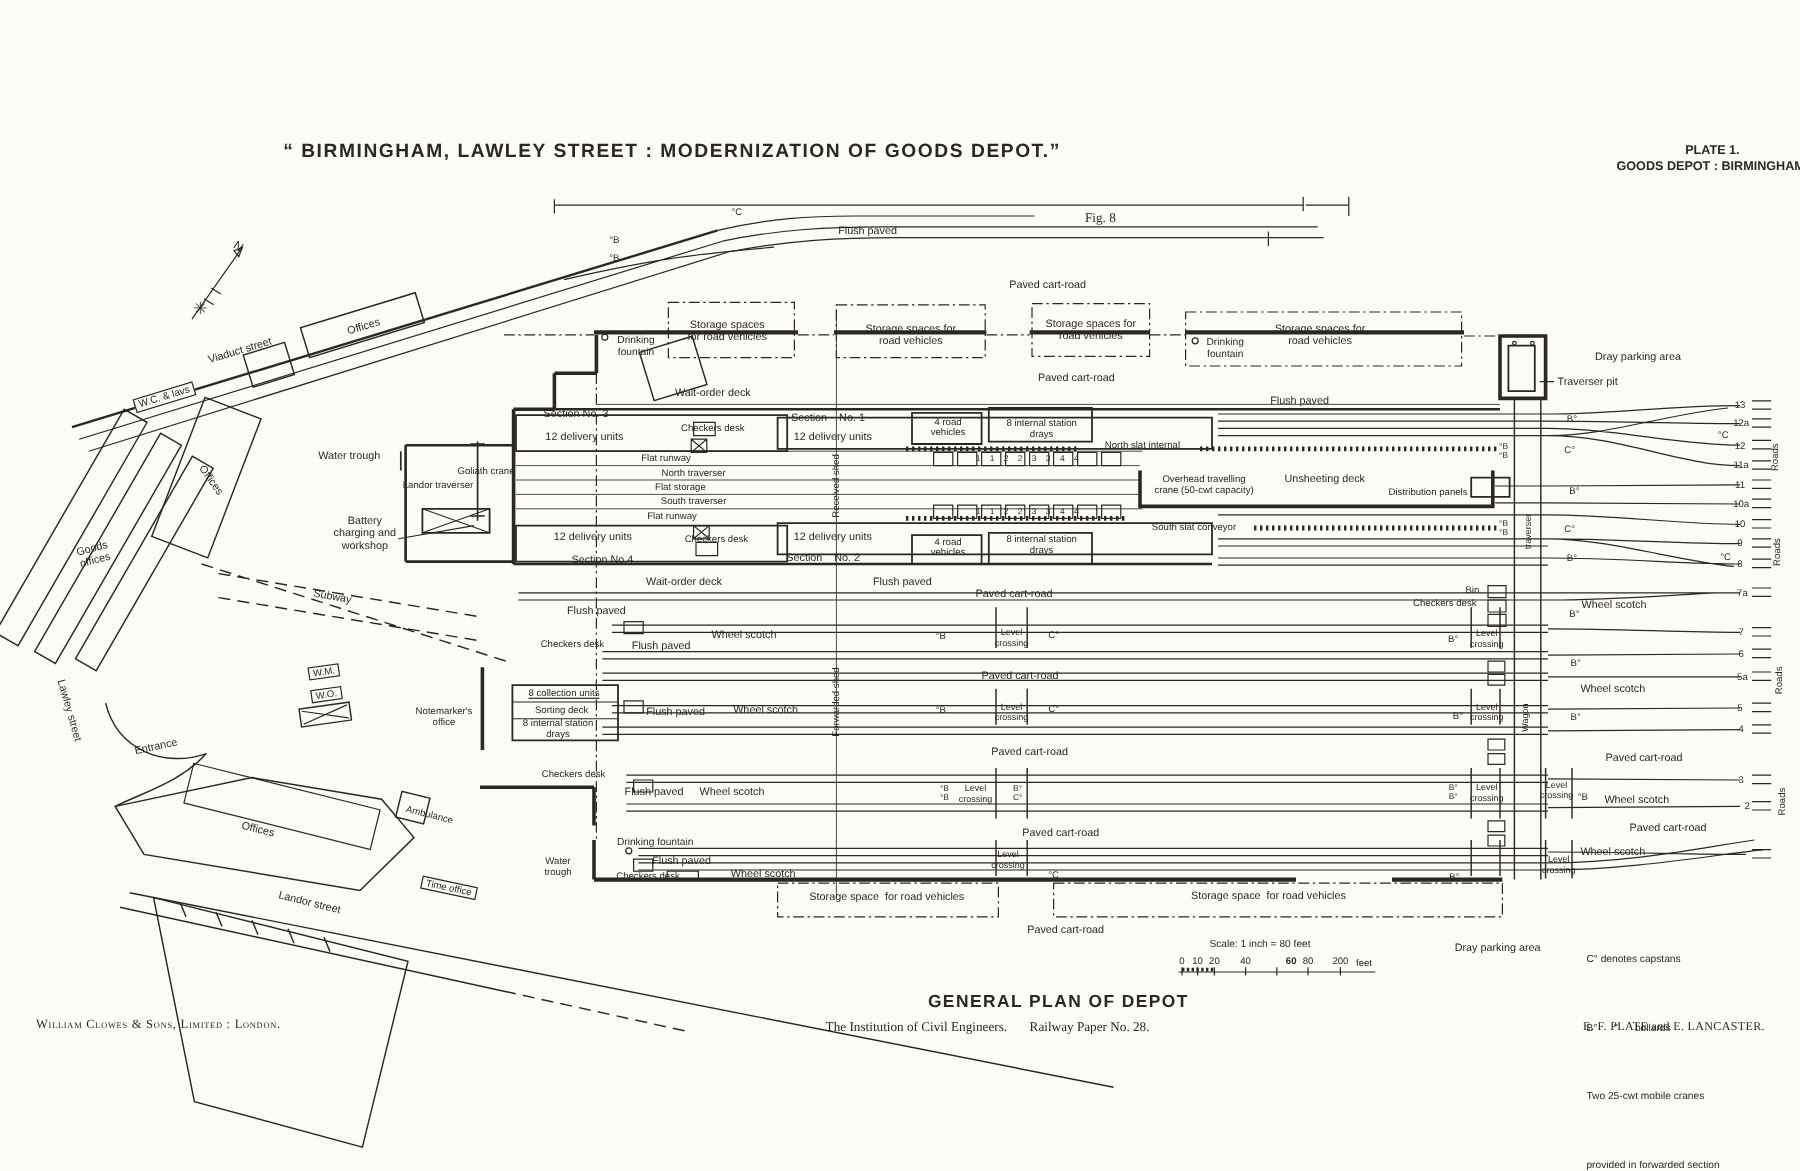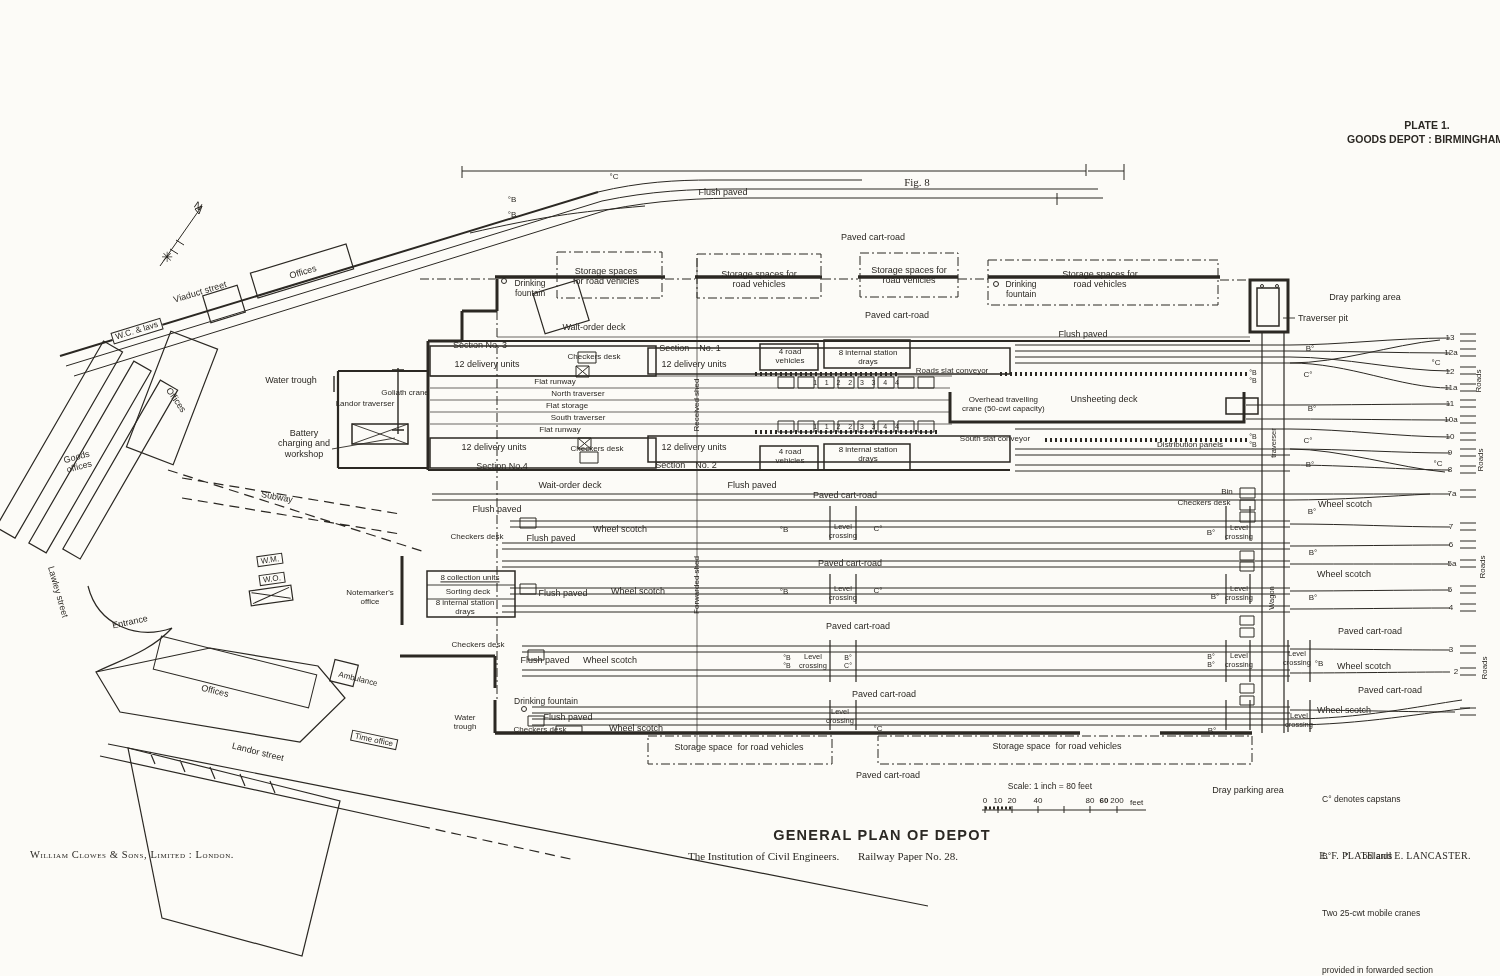--- a/index.html
+++ b/index.html
@@ -157,33 +157,33 @@
       <div class="lbl" style="left: 594px; top: 327px; transform: translate(-50%, -50%) rotate(0deg);">Wait-order deck</div>
       <div class="lbl" style="left: 480px; top: 345px; transform: translate(-50%, -50%) rotate(0deg);">Section No. 3</div>
       <div class="lbl" style="left: 487px; top: 364px; transform: translate(-50%, -50%) rotate(0deg);">12 delivery units</div>
       <div class="lbl" style="left: 594px; top: 357px; font-size: 8px; transform: translate(-50%, -50%) rotate(0deg);">Checkers desk</div>
       <div class="lbl" style="left: 690px; top: 348px; transform: translate(-50%, -50%) rotate(0deg);">Section    No. 1</div>
       <div class="lbl" style="left: 694px; top: 364px; transform: translate(-50%, -50%) rotate(0deg);">12 delivery units</div>
       <div class="lbl" style="left: 790px; top: 356px; font-size: 8px; transform: translate(-50%, -50%) rotate(0deg);">4 road
 vehicles</div>
       <div class="lbl" style="left: 868px; top: 357px; font-size: 8px; transform: translate(-50%, -50%) rotate(0deg);">8 internal station
 drays</div>
-      <div class="lbl" style="left: 952px; top: 371px; font-size: 8px; transform: translate(-50%, -50%) rotate(0deg);">Roads slat conveyor</div>
+      <div class="lbl" style="left: 952px; top: 371px; font-size: 8px; transform: translate(-50%, -50%) rotate(0deg);">North slat internal</div>
       <div class="lbl" style="left: 291px; top: 380px; transform: translate(-50%, -50%) rotate(0deg);">Water trough</div>
       <div class="lbl" style="left: 555px; top: 382px; font-size: 8px; transform: translate(-50%, -50%) rotate(0deg);">Flat runway</div>
       <div class="lbl" style="left: 405px; top: 393px; font-size: 8px; transform: translate(-50%, -50%) rotate(0deg);">Goliath crane</div>
       <div class="lbl" style="left: 578px; top: 394px; font-size: 8px; transform: translate(-50%, -50%) rotate(0deg);">North traverser</div>
       <div class="lbl" style="left: 365px; top: 404px; font-size: 8px; transform: translate(-50%, -50%) rotate(0deg);">Landor traverser</div>
       <div class="lbl" style="left: 567px; top: 406px; font-size: 8px; transform: translate(-50%, -50%) rotate(0deg);">Flat storage</div>
       <div class="lbl" style="left: 578px; top: 418px; font-size: 8px; transform: translate(-50%, -50%) rotate(0deg);">South traverser</div>
       <div class="lbl" style="left: 560px; top: 430px; font-size: 8px; transform: translate(-50%, -50%) rotate(0deg);">Flat runway</div>
       <div class="lbl" style="left: 962px; top: 404px; font-size: 8px; transform: translate(0px, -50%) rotate(0deg);">Overhead travelling
 crane (50-cwt capacity)</div>
       <div class="lbl" style="left: 1104px; top: 399px; transform: translate(-50%, -50%) rotate(0deg);">Unsheeting deck</div>
-      <div class="lbl" style="left: 1190px; top: 410px; font-size: 8px; transform: translate(-50%, -50%) rotate(0deg); margin-top: 35px;">Distribution panels</div>
+      <div class="lbl" style="left: 1190px; top: 410px; font-size: 8px; transform: translate(-50%, -50%) rotate(0deg);">Distribution panels</div>
       <div class="lbl" style="left: 856px; top: 383px; font-size: 7px; transform: translate(-50%, -50%) rotate(0deg);">1    1    2    2    3    3    4    4</div>
       <div class="lbl" style="left: 856px; top: 427px; font-size: 7px; transform: translate(-50%, -50%) rotate(0deg);">1    1    2    2    3    3    4    4</div>
       <div class="lbl" style="left: 1253px; top: 377px; font-size: 7px; transform: translate(-50%, -50%) rotate(0deg);">°B
 °B</div>
       <div class="lbl" style="left: 1253px; top: 441px; font-size: 7px; transform: translate(-50%, -50%) rotate(0deg);">°B
 °B</div>
       <div class="lbl" style="left: 278px; top: 444px; transform: translate(0px, -50%) rotate(0deg);">Battery
 charging and
 workshop</div>
       <div class="lbl" style="left: 494px; top: 447px; transform: translate(-50%, -50%) rotate(0deg);">12 delivery units</div>
@@ -312,25 +312,26 @@
       <div class="lbl" style="left: 358px; top: 679px; font-size: 8px; transform: translate(-50%, -50%) rotate(14deg);">Ambulance</div>
       <div class="lbl" style="left: 258px; top: 752px; transform: translate(-50%, -50%) rotate(14deg);">Landor street</div>
       <div class="lbl box" style="left: 374px; top: 740px; font-size: 8px; transform: translate(-50%, -50%) rotate(12deg);">Time office</div>
       <div class="lbl box" style="left: 270px; top: 560px; font-size: 8px; transform: translate(-50%, -50%) rotate(-8deg);">W.M.</div>
       <div class="lbl box" style="left: 272px; top: 579px; font-size: 8px; transform: translate(-50%, -50%) rotate(-8deg);">W.O.</div>
       <div class="lbl" style="left: 176px; top: 400px; transform: translate(-50%, -50%) rotate(55deg);">Offices</div>
       <div class="lbl" style="left: 985px; top: 801px; font-size: 8px;">0</div>
       <div class="lbl" style="left: 998px; top: 801px; font-size: 8px;">10</div>
       <div class="lbl" style="left: 1012px; top: 801px; font-size: 8px;">20</div>
       <div class="lbl" style="left: 1038px; top: 801px; font-size: 8px;">40</div>
-      <div class="lbl" style="left: 1104px; top: 801px; font-size: 8px; font-weight: bold;">60</div>
+      <div class="lbl" style="left: 1076px; top: 801px; font-size: 8px; font-weight: bold;">60</div>
       <div class="lbl" style="left: 1090px; top: 801px; font-size: 8px;">80</div>
       <div class="lbl" style="left: 1117px; top: 801px; font-size: 8px;">200</div>
     </div>
 
+  <div class="abs title">“ BIRMINGHAM, LAWLEY STREET : MODERNIZATION OF GOODS DEPOT.”</div>
   <div class="abs plate">
     <div>PLATE 1.</div>
     <div>GOODS DEPOT : BIRMINGHAM.</div>
   </div>
 
   <div class="abs legend">
     <div>C° denotes capstans</div>
     <div>B°      "      bollards</div>
     <div>Two 25-cwt mobile cranes</div>
     <div>provided in forwarded section</div>

